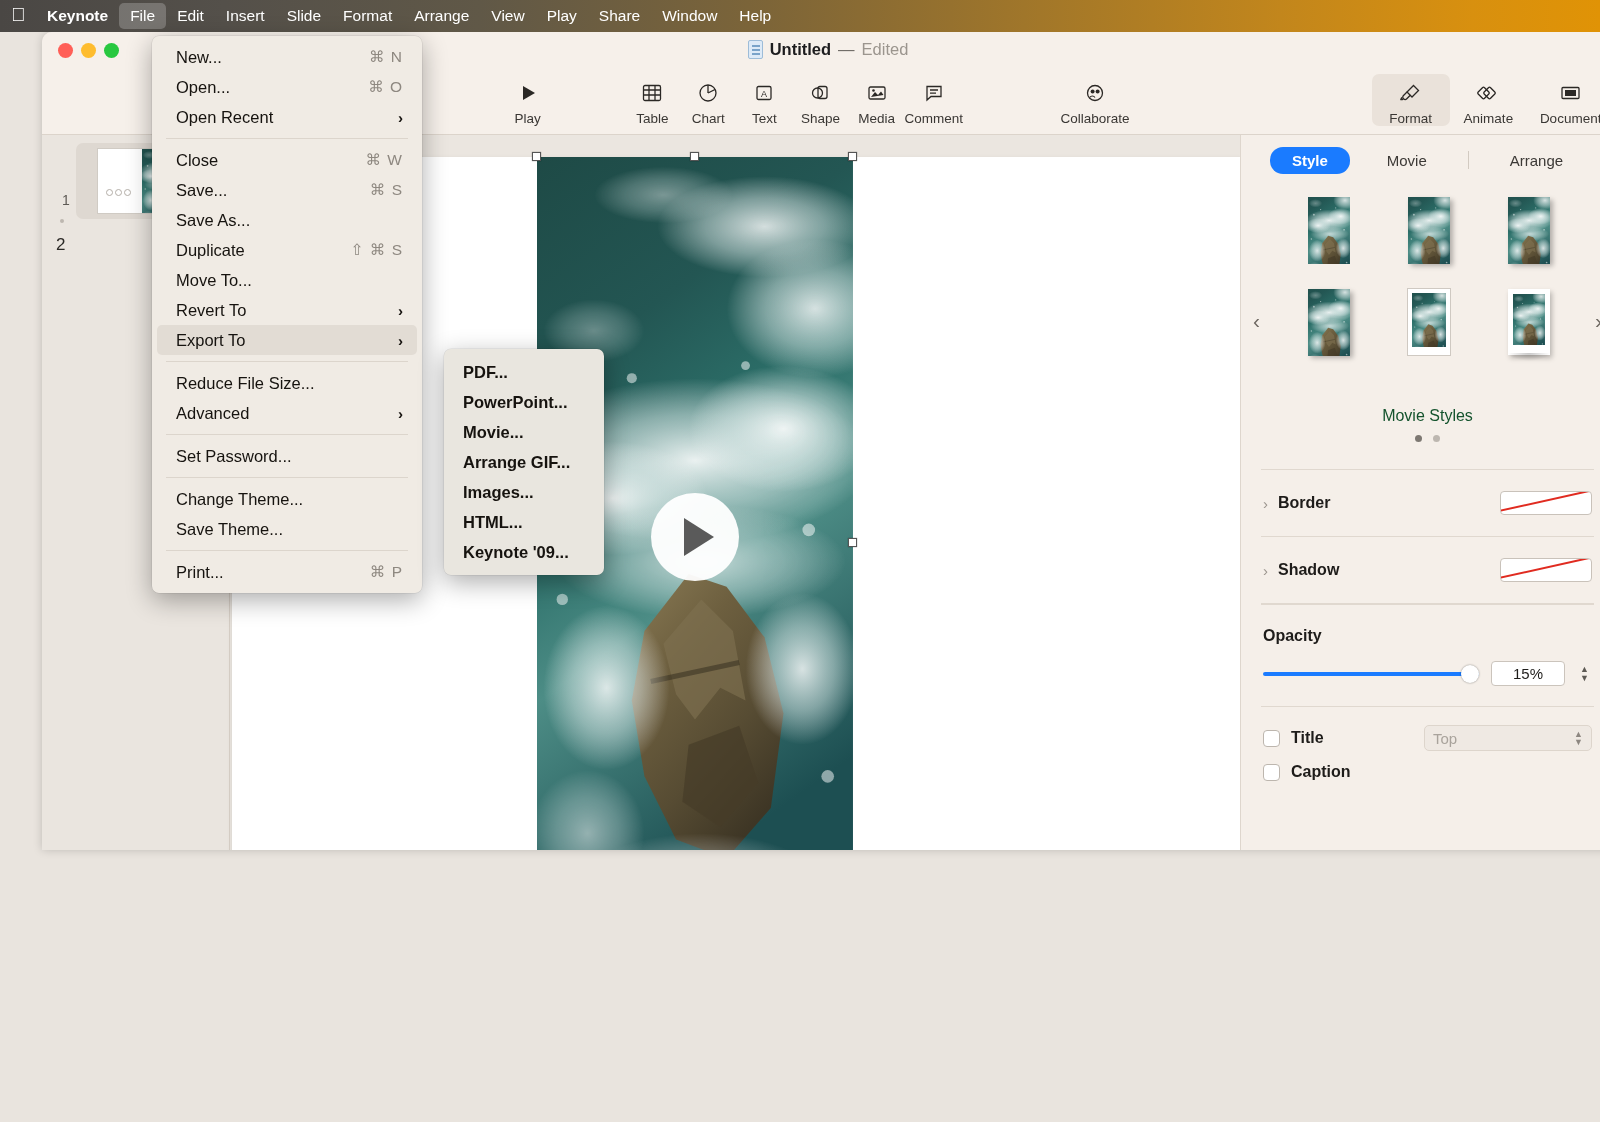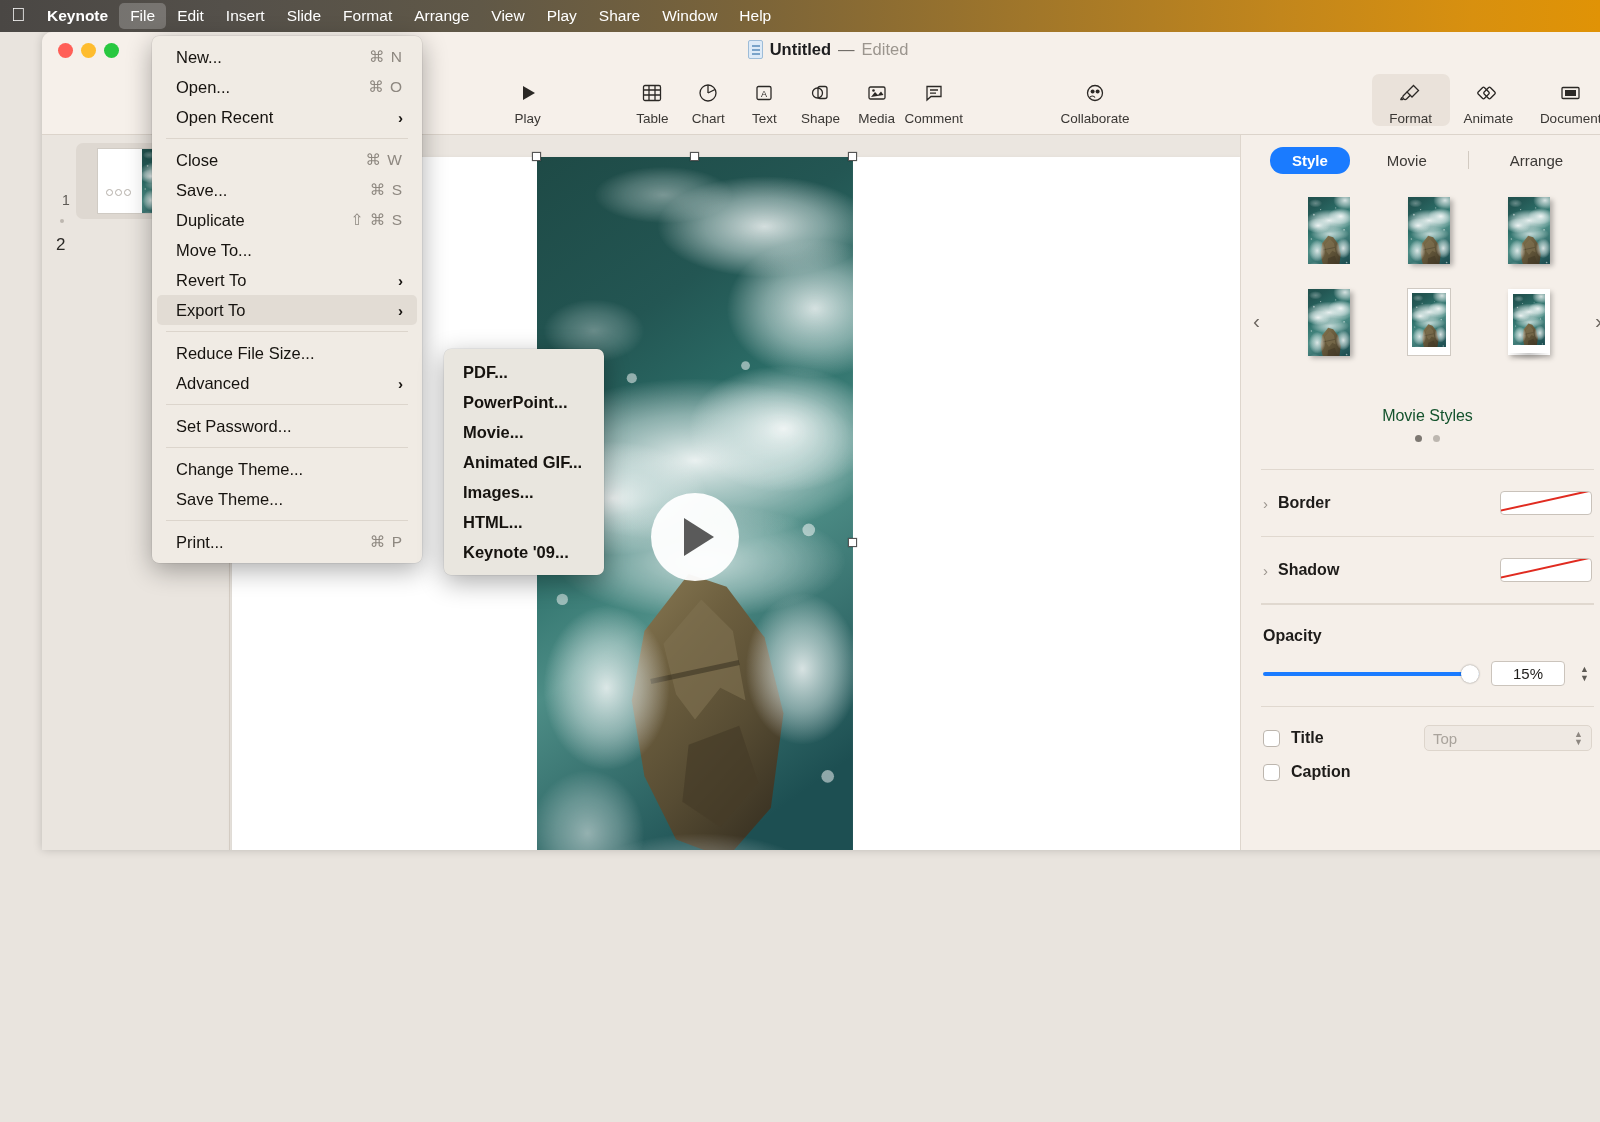--- a/index.html
+++ b/index.html
@@ -671,20 +671,23 @@
   <div class="msep"></div>
   <div class="mi">
     <span>Close</span>
     <span class="sc">⌘ W</span>
   </div>
   <div class="mi">
     <span>Save...</span>
     <span class="sc">⌘ S</span>
   </div>
   <div class="mi">
+    <span>Save As...</span>
+  </div>
+  <div class="mi">
     <span>Duplicate</span>
     <span class="sc">⇧ ⌘ S</span>
   </div>
   <div class="mi">
     <span>Move To...</span>
   </div>
   <div class="mi">
     <span>Revert To</span>
     <span class="arr">›</span>
   </div>
@@ -722,21 +725,21 @@
   <div class="mi">
     <span>PDF...</span>
   </div>
   <div class="mi">
     <span>PowerPoint...</span>
   </div>
   <div class="mi">
     <span>Movie...</span>
   </div>
   <div class="mi">
-    <span>Animated GIF...</span>
+    <span>Arrange GIF...</span>
   </div>
   <div class="mi">
     <span>Images...</span>
   </div>
   <div class="mi">
     <span>HTML...</span>
   </div>
   <div class="mi">
     <span>Keynote '09...</span>
   </div>

